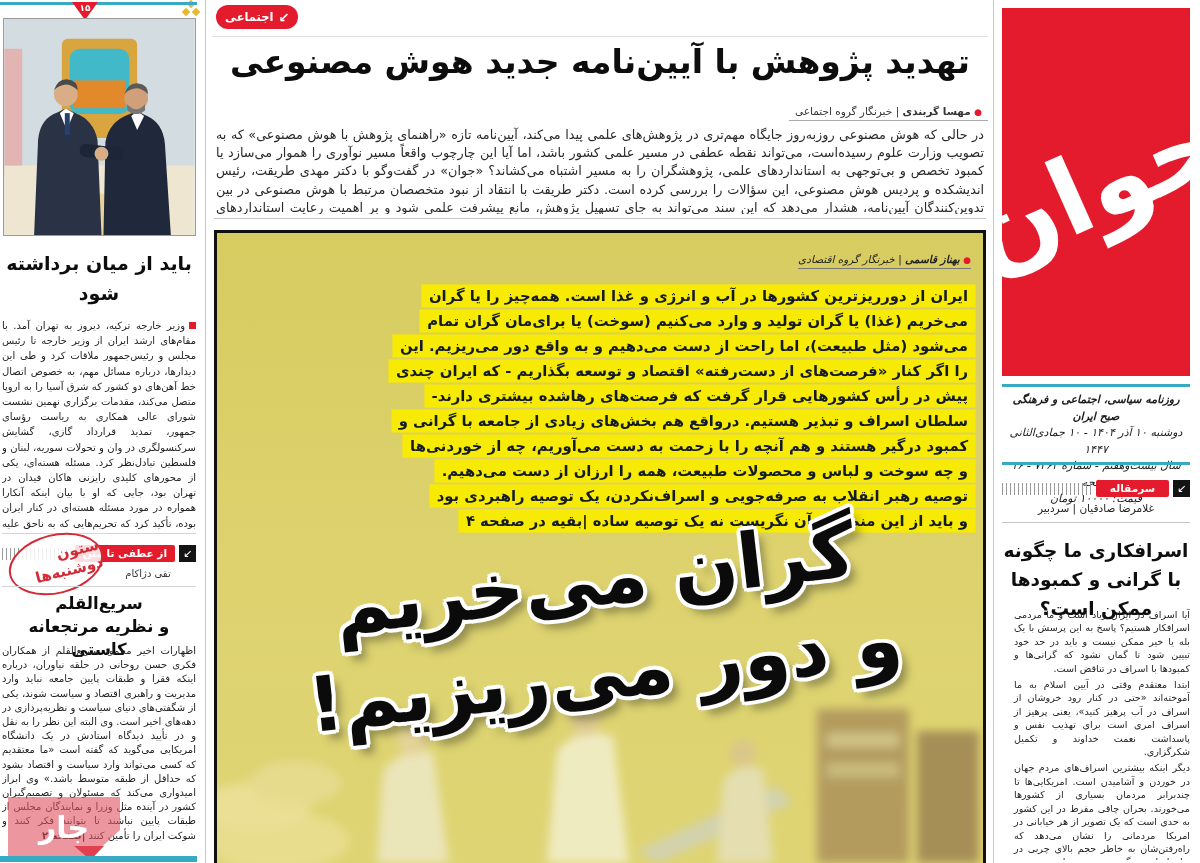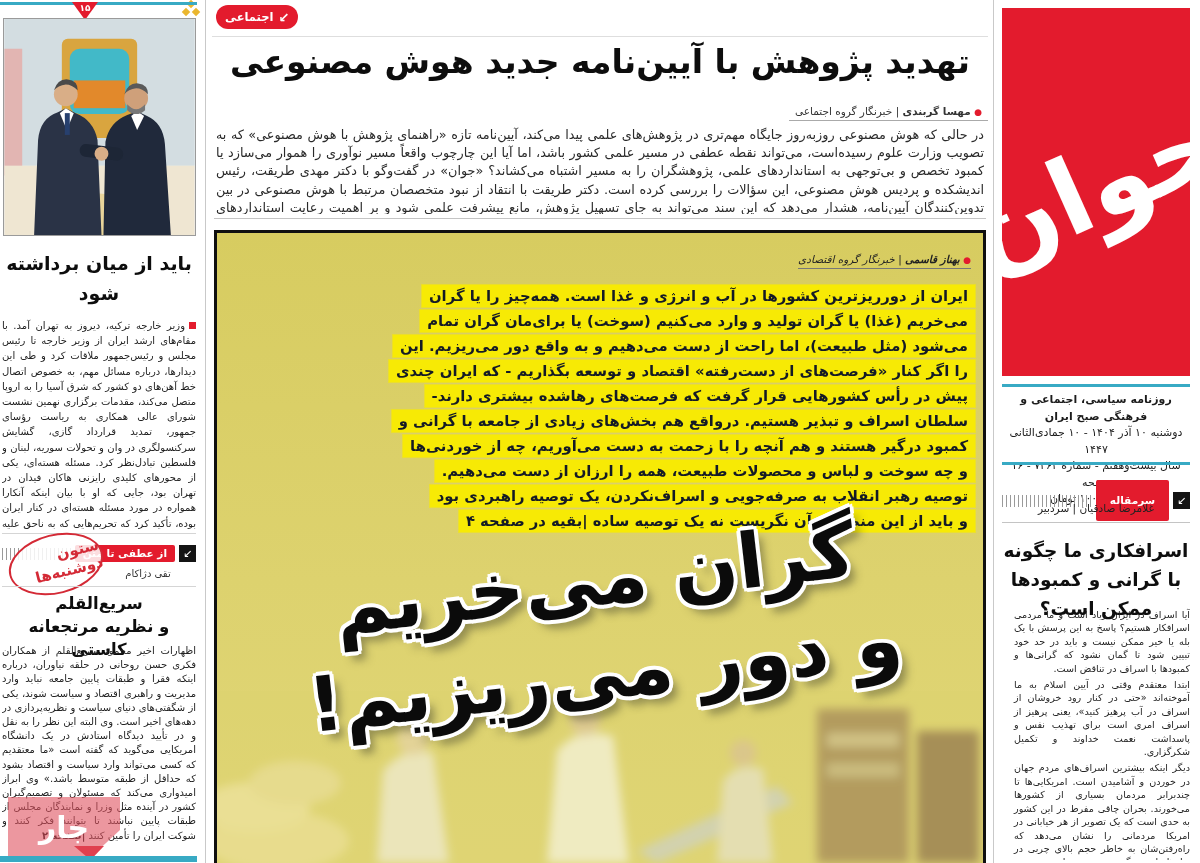--- a/index.html
+++ b/index.html
@@ -6,27 +6,27 @@
   #page{position:relative;width:1200px;height:863px;background:#fff;overflow:hidden;
         font-family:"DejaVu Sans",sans-serif;}
   .abs{position:absolute;}
   .rtl{direction:rtl;}
   .vdiv{position:absolute;top:0;bottom:0;width:1px;background:#c9c9c9;}
   .hr{position:absolute;height:1px;background:#c4c4c4;}
   .teal{background:#38aac4;}
   
   #logo-box{left:1002px;top:8px;width:188px;height:368px;background:#e31b2d;overflow:hidden;}
   #masthead-info{left:1002px;top:392px;width:188px;text-align:center;font-size:11px;
-    line-height:16.5px;color:#1c1c1c;}
+    line-height:16.5px;color:#1c1c1c;font-style:italic;}
   #masthead-info .b1{font-weight:bold;}
   .badge-row{display:flex;flex-direction:row-reverse;align-items:center;gap:4px;}
   .blacksq{width:17px;height:17px;background:#141414;color:#fff;font-size:11px;line-height:17px;
     text-align:center;flex:0 0 auto;}
   .redbadge{background:#e31b2d;color:#fff;font-size:10.5px;font-weight:bold;line-height:17px;
-    padding:12px 14px;border-radius:2px;flex:0 0 auto;}
+    padding:0 14px;border-radius:2px;flex:0 0 auto;}
   .barcode{flex:1 1 auto;height:12px;background:repeating-linear-gradient(90deg,#9a9a9a 0 1px,transparent 1px 4px);}
   #editorial-author{left:1002px;top:502px;width:188px;text-align:center;font-size:10.5px;color:#222;}
   #editorial-headline{left:1002px;top:536px;width:188px;text-align:center;font-weight:bold;
     font-size:18.5px;line-height:29px;color:#0e0e0e;}
   #editorial-body{left:1002px;top:608px;width:188px;height:252px;overflow:hidden;
     font-size:9.6px;line-height:13.4px;color:#222;text-align:justify;}
   #editorial-body p{margin:0 0 3px 12px;}
   
   #section-badge{left:216px;top:5px;height:24px;background:#e31b2d;border-radius:12px;
     display:flex;flex-direction:row-reverse;align-items:center;gap:5px;padding:0 9px;color:#fff;}

